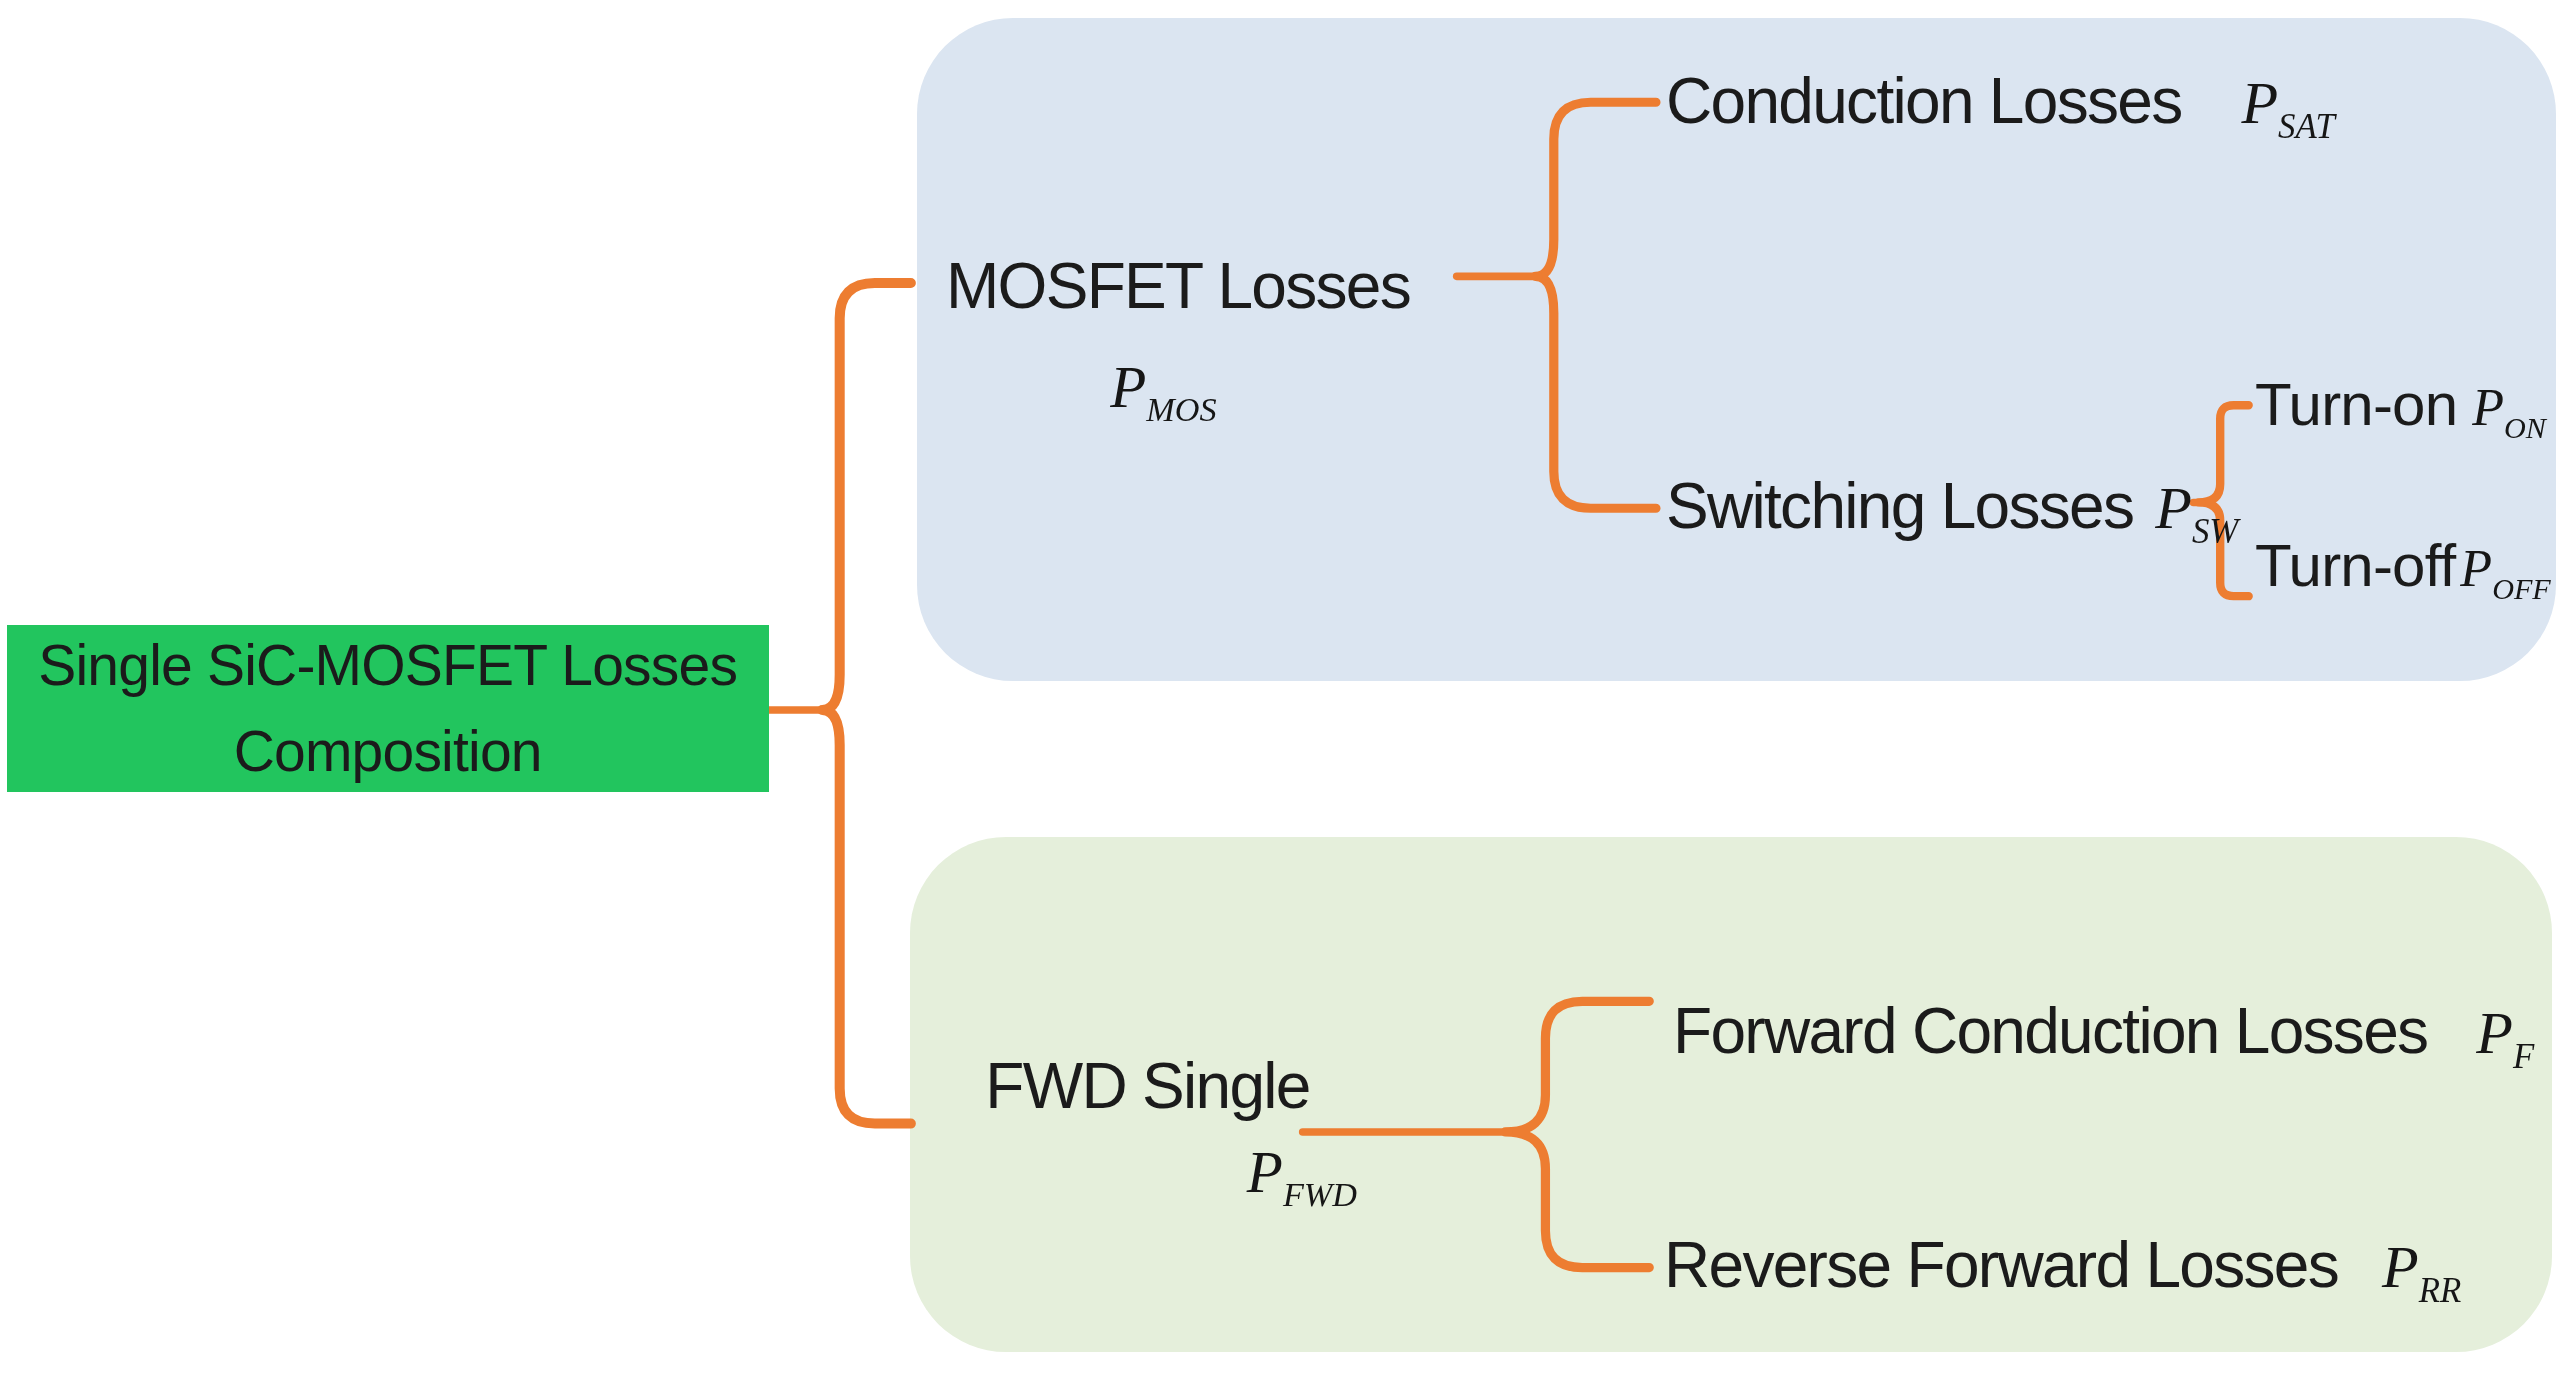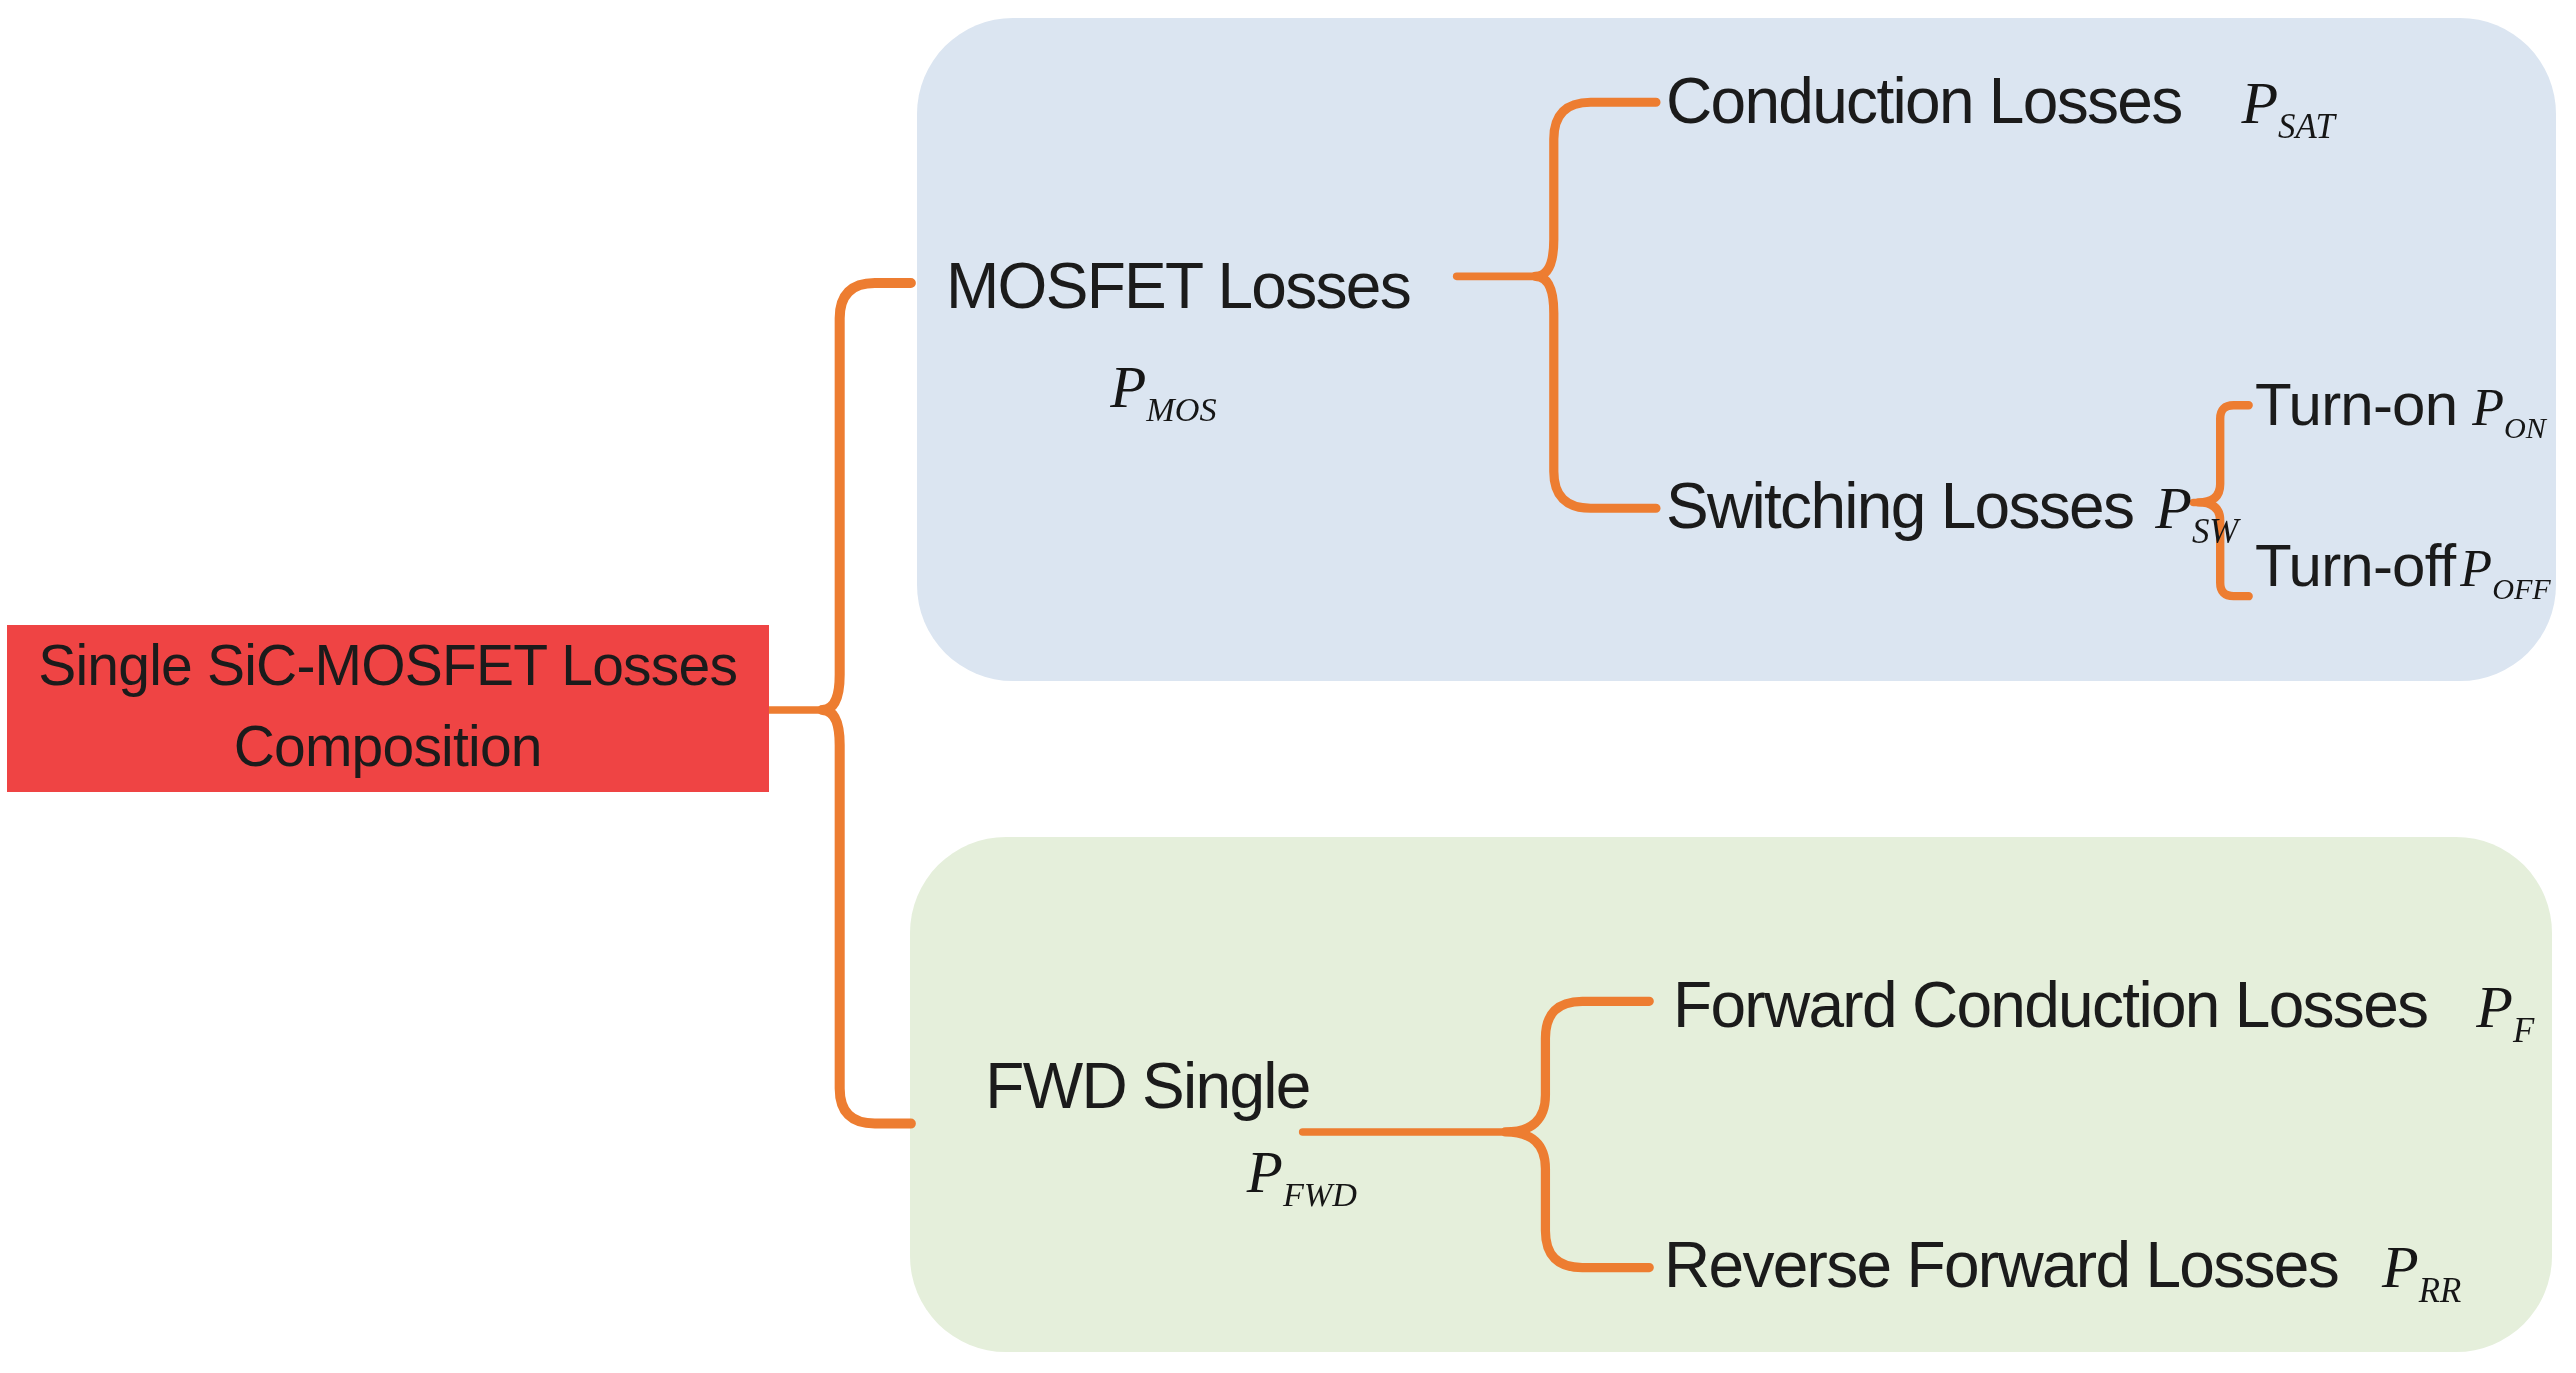--- a/index.html
+++ b/index.html
@@ -32,25 +32,25 @@
   }
   .braces {
     position: absolute;
     left: 0; top: 0;
     width: 2576px; height: 1374px;
   }
   .root-box {
     position: absolute;
     left: 6.7px; top: 625px;
     width: 762px; height: 167px;
-    background: #ef4444;
+    background: #22c55e;
     display: flex;
     flex-direction: column;
     align-items: center;
-    justify-content: flex-start;
+    justify-content: space-between;
     text-align: center;
     font-size: 57px;
     letter-spacing: -0.8px;
     line-height: 81px;
   }
   .node-block {
     position: absolute;
     text-align: center;
   }
   .node-block .lbl {
@@ -95,21 +95,21 @@
   .fwd-node .pv { margin-top: 25px; font-size: 59px; text-align: right; }
 
   .row-conduction { left: 1666px; top: 69px; }
   .row-conduction .pv { margin-left: 60px; }
   .row-switching { left: 1666px; top: 474px; }
   .row-switching .pv { margin-left: 22px; }
   .row-turn-on  { left: 2255px; top: 375px; }
   .row-turn-on .pv { margin-left: 15px; font-size: 52px; }
   .row-turn-off { left: 2255px; top: 536px; }
   .row-turn-off .pv { margin-left: 5px; font-size: 52px; }
-  .row-forward { left: 1673px; top: 941px; }
+  .row-forward { left: 1673px; top: 967px; }
   .row-forward .pv { margin-left: 49px; margin-top: 36px; }
   .row-reverse { left: 1664px; top: 1233px; }
   .row-reverse .pv { margin-left: 44px; }
 </style>
 </head>
 <body>
 
 <div class="stage">
 
   <div class="panel panel-mosfet"></div>

